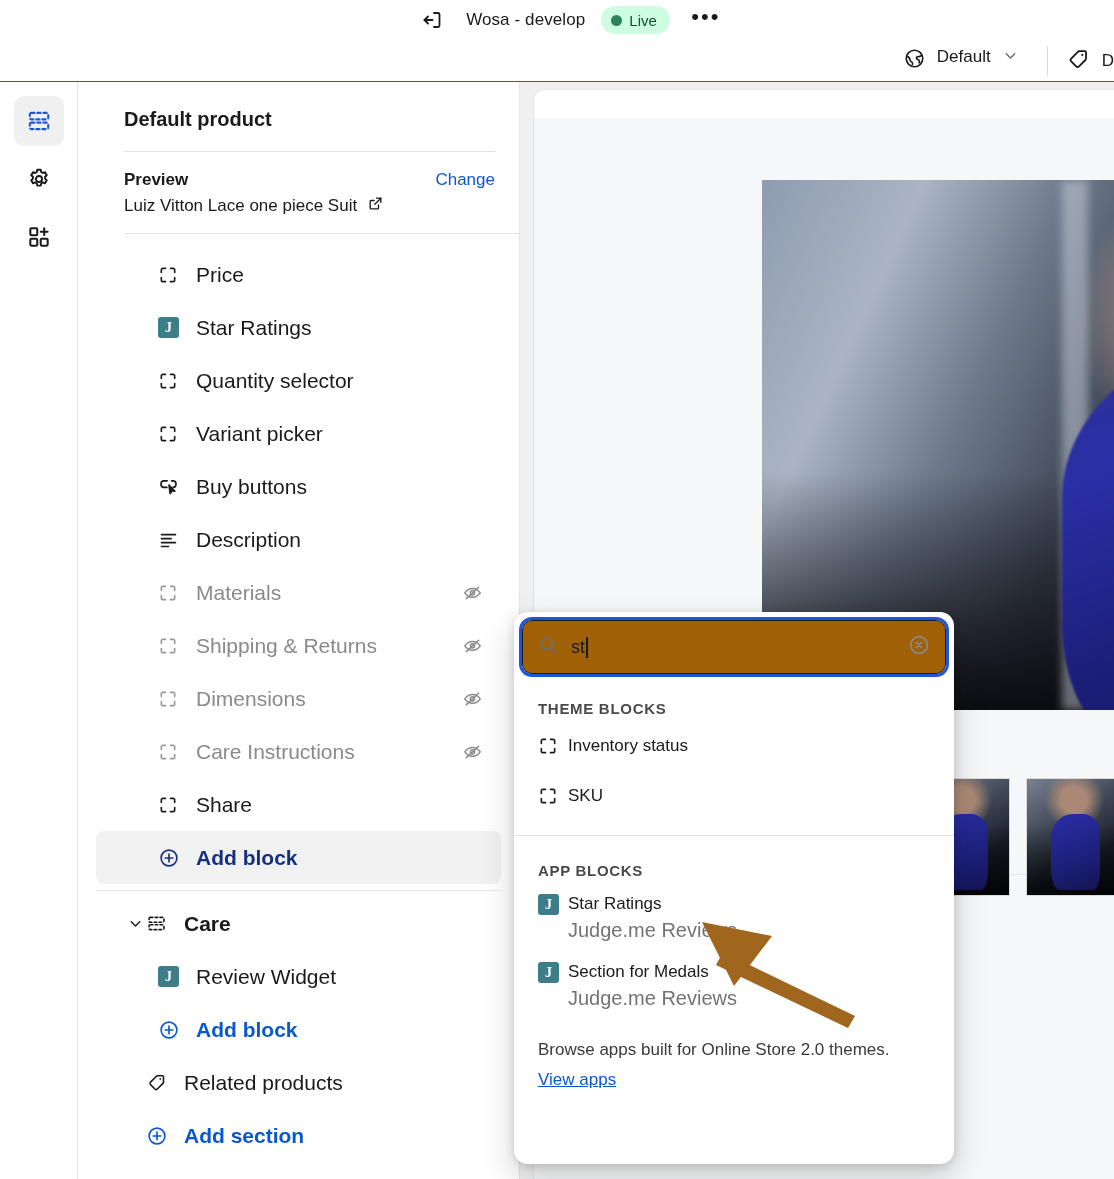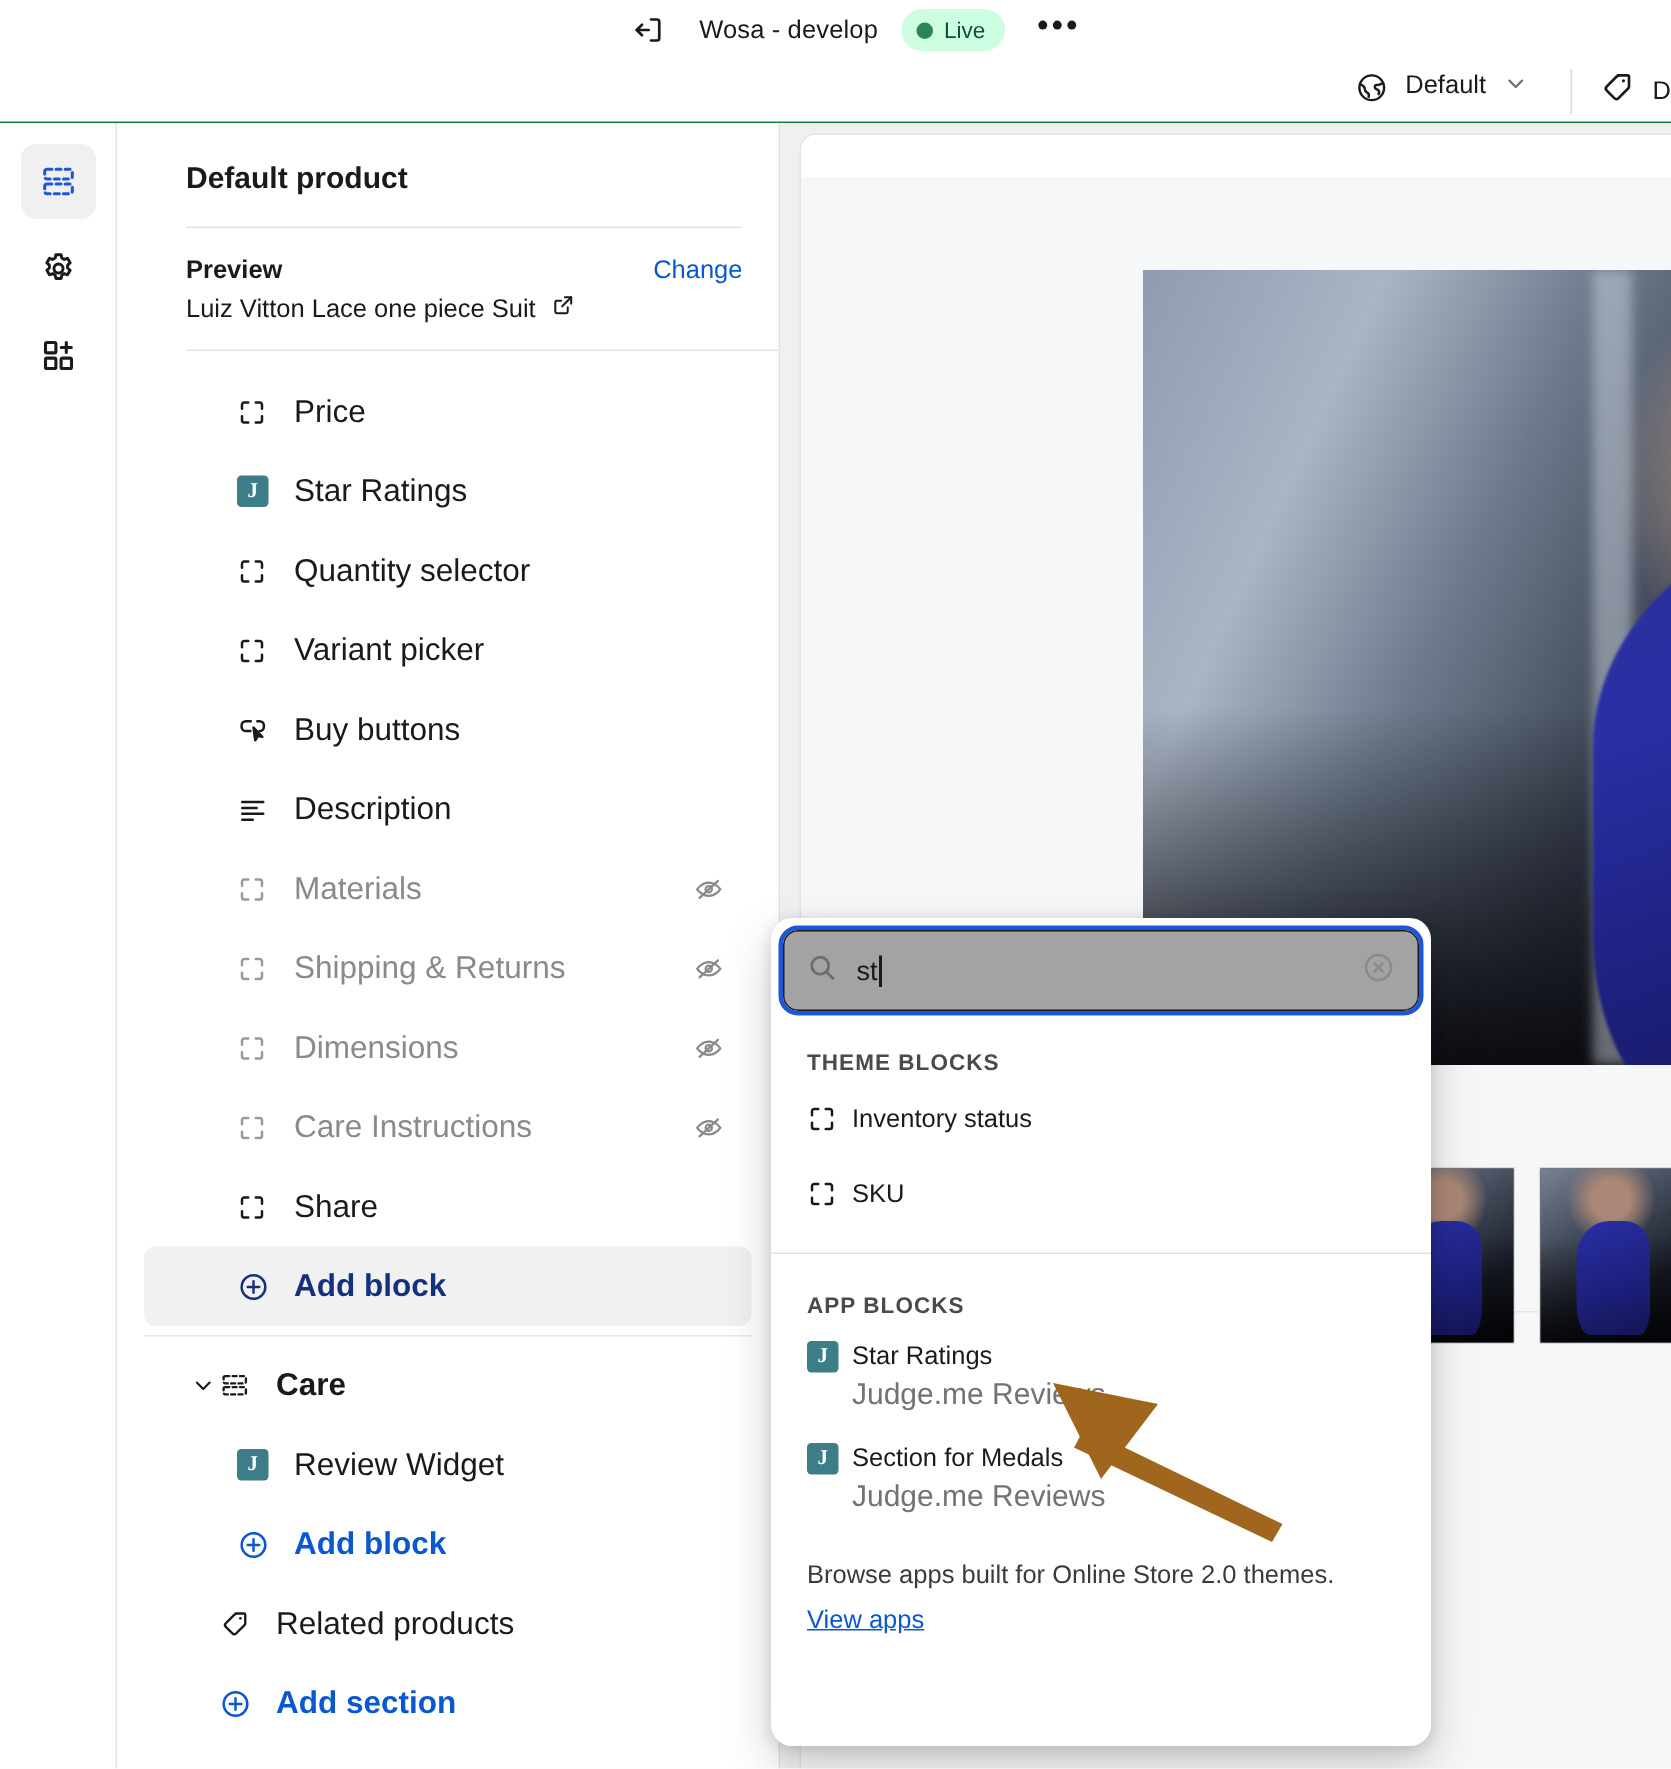--- a/index.html
+++ b/index.html
@@ -166,21 +166,21 @@
 
   
   .popover {
     position: absolute; left: 514px; top: 612px; width: 440px; height: 552px;
     background: #ffffff; border-radius: 14px;
     box-shadow: 0 2px 10px rgba(0,0,0,.14), 0 14px 34px rgba(0,0,0,.18);
     z-index: 40; overflow: hidden;
   }
   .search-wrap { padding: 8px 8px 0 8px; }
   .search-box {
-    height: 54px; background: #a3a3a3; border-radius: 10px;
+    height: 54px; background: #a16207; border-radius: 10px;
     border: 1.5px solid #1a1a1a; outline: 3px solid #1f55d8;
     display: flex; align-items: center; padding: 0 14px; gap: 12px;
   }
   .search-text {
     font-size: 18px; color: #1a1a1a; flex: 1;
     display: flex; align-items: center;
   }
   .caret {
     display:inline-block; width:1.5px; height:21px; background:#1a1a1a; margin-left:1px;
   }

